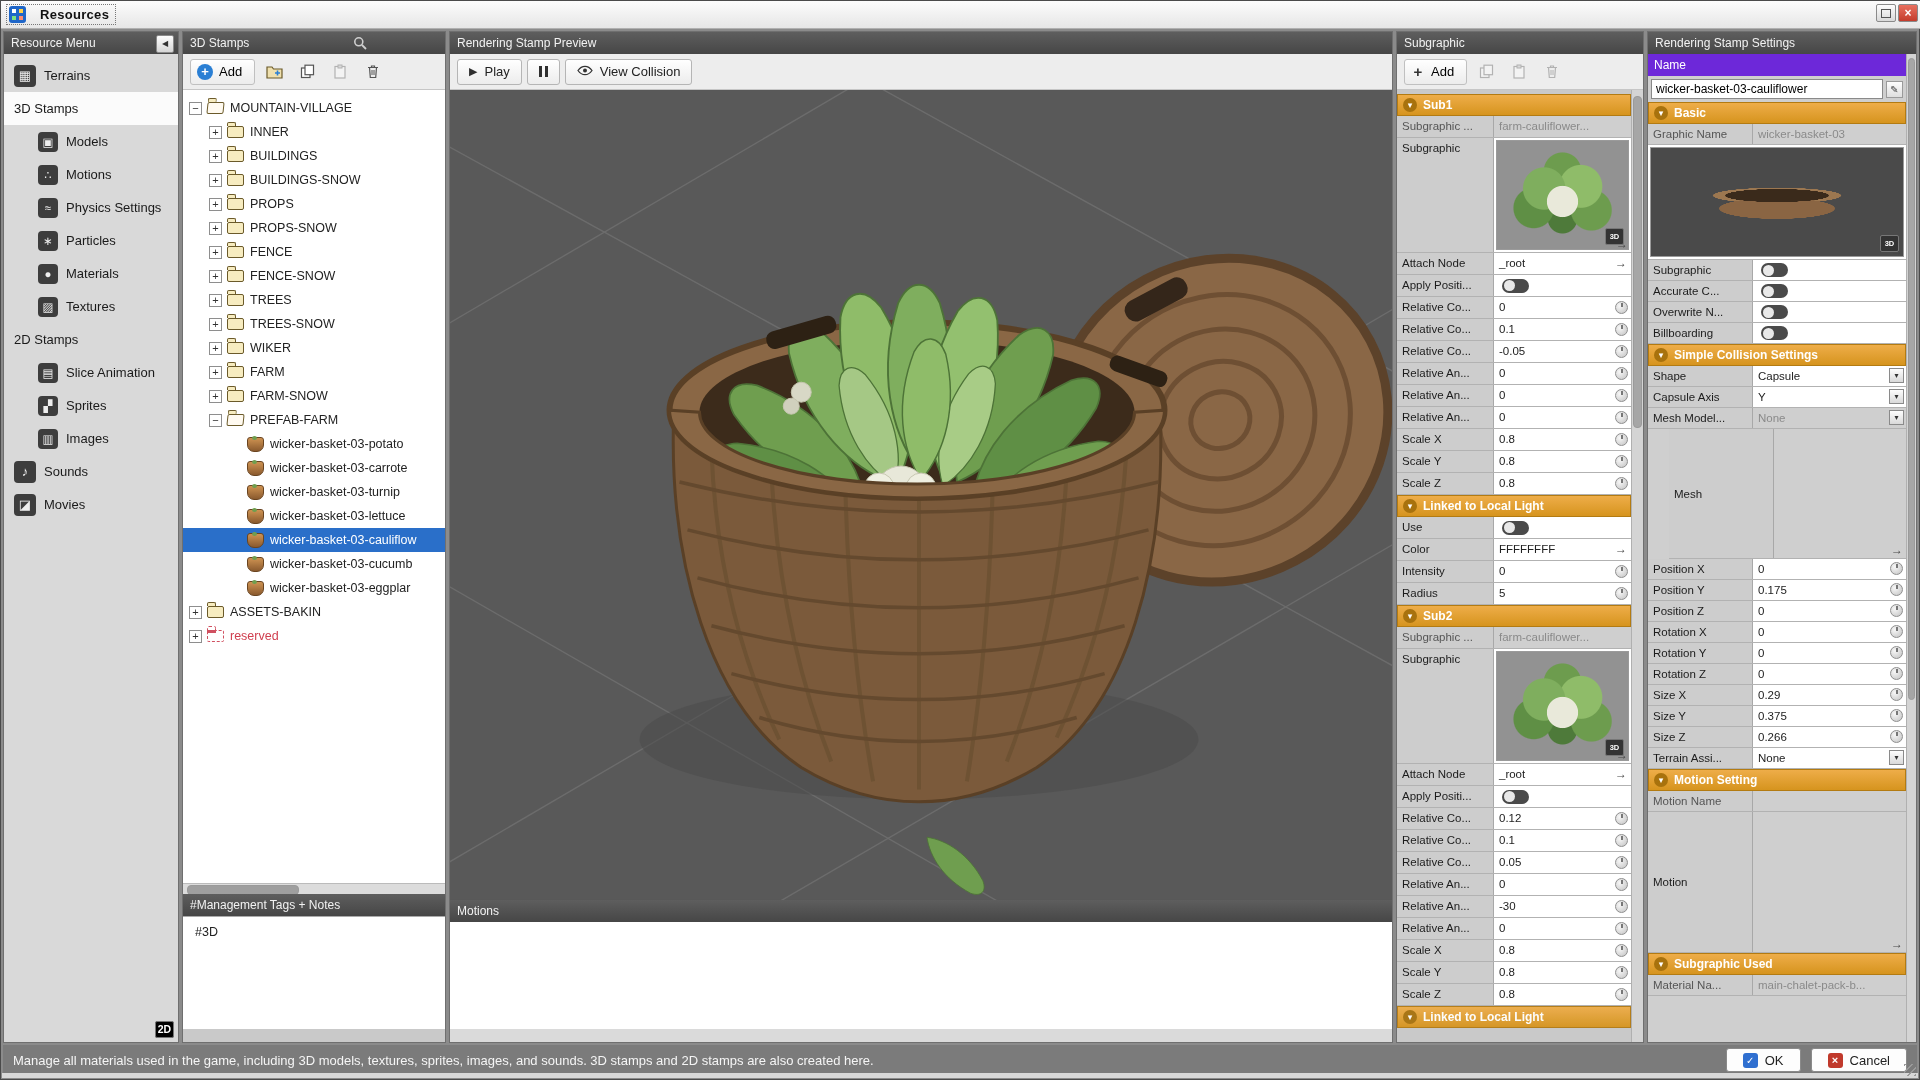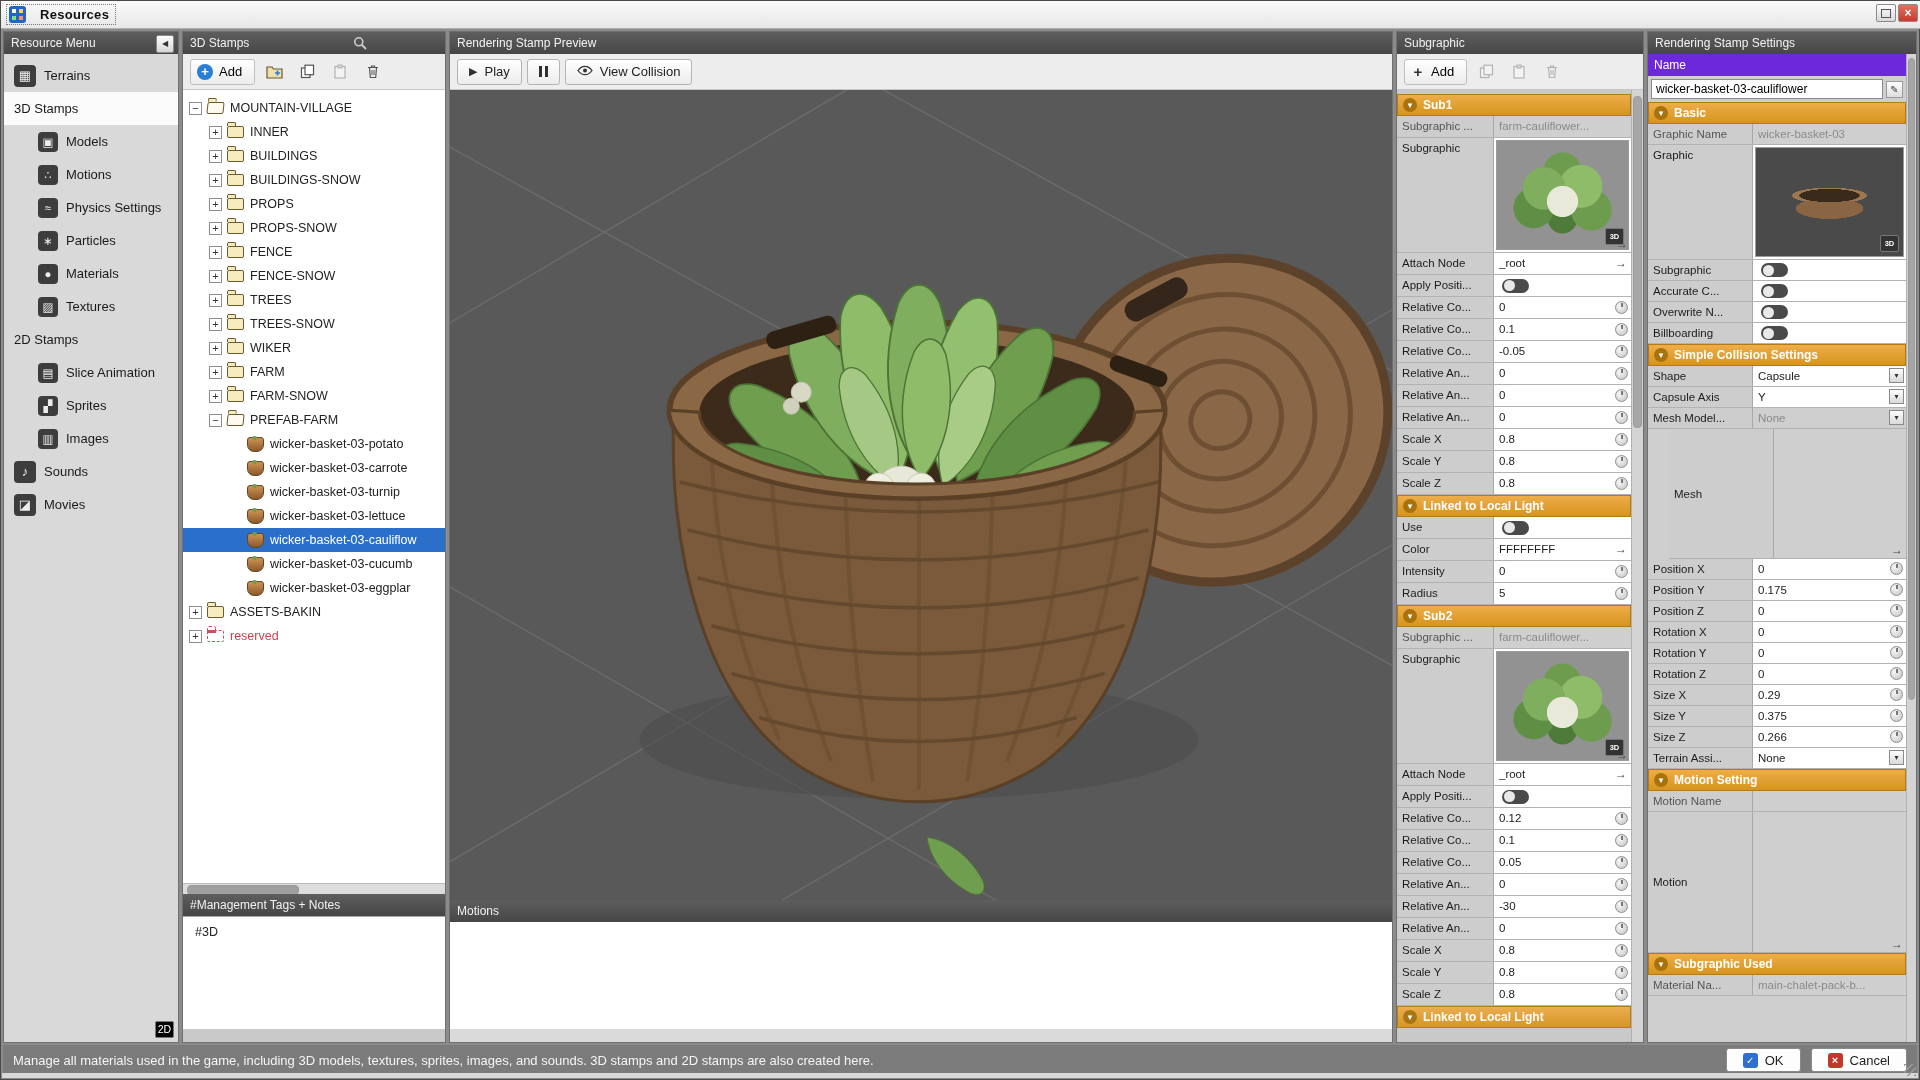--- a/index.html
+++ b/index.html
@@ -37,21 +37,21 @@
   .hdr-search{position:absolute;left:170px;top:4px;}
 
   
   .rm-body{position:absolute;top:22px;bottom:0;left:0;right:0;background:#d9d9d9;padding-top:5px;}
   .rm-item{height:33px;display:flex;align-items:center;gap:8px;padding-left:10px;font-size:13px;color:#1a1a1a;}
   .rm-item.indent{padding-left:34px;}
   .rm-item.selected{background:#fbfbfb;}
   .rm-icon{width:22px;height:22px;flex:none;background:#3d3d3d;color:#eee;border-radius:4px;
     display:flex;align-items:center;justify-content:center;font-size:13px;}
   .rm-item.indent .rm-icon{width:20px;height:20px;font-size:11.5px;}
-  .rm-icon.badge{background:#000000;font-weight:normal;font-size:10.5px;}
+  .rm-icon.badge{background:#000000;font-weight:bold;font-size:10.5px;}
 
   
   .toolbar{position:absolute;top:22px;left:0;right:0;height:36px;background:#ededed;
     border-bottom:1px solid #c6c6c6;display:flex;align-items:center;gap:5px;padding:0 7px;box-sizing:border-box;}
   .add-btn{display:flex;align-items:center;gap:6px;height:26px;padding:0 12px 0 6px;
     border:1px solid #c0c0c0;border-radius:3px;background:linear-gradient(#ffffff,#ececec);font-size:13px;}
   .add-circle{width:16px;height:16px;border-radius:50%;background:#2a7fd4;color:#fff;font-weight:bold;
     font-size:13px;line-height:16px;text-align:center;}
   .add-plus{width:14px;height:14px;color:#333;font-weight:bold;font-size:15px;line-height:13px;text-align:center;}
   .tool-ibtn{width:26px;height:26px;display:flex;align-items:center;justify-content:center;
@@ -833,21 +833,20 @@
           <span class="sec-chevron"></span>
           <span>Basic</span>
         </div>
         <div class="prow t-disabled">
           <span class="plabel">Graphic Name</span>
           <span class="pval">
             <span class="val-text">wicker-basket-03</span>
           </span>
         </div>
         <div class="prow t-preview">
-          <span class="plabel">Graphic</span>
           <span class="pval">
             <span class="thumb thumb-basket">
               <span class="badge">3D</span>
             </span>
             <span class="corner-arrow"></span>
           </span>
         </div>
         <div class="prow t-toggle">
           <span class="plabel">Subgraphic</span>
           <span class="pval">

